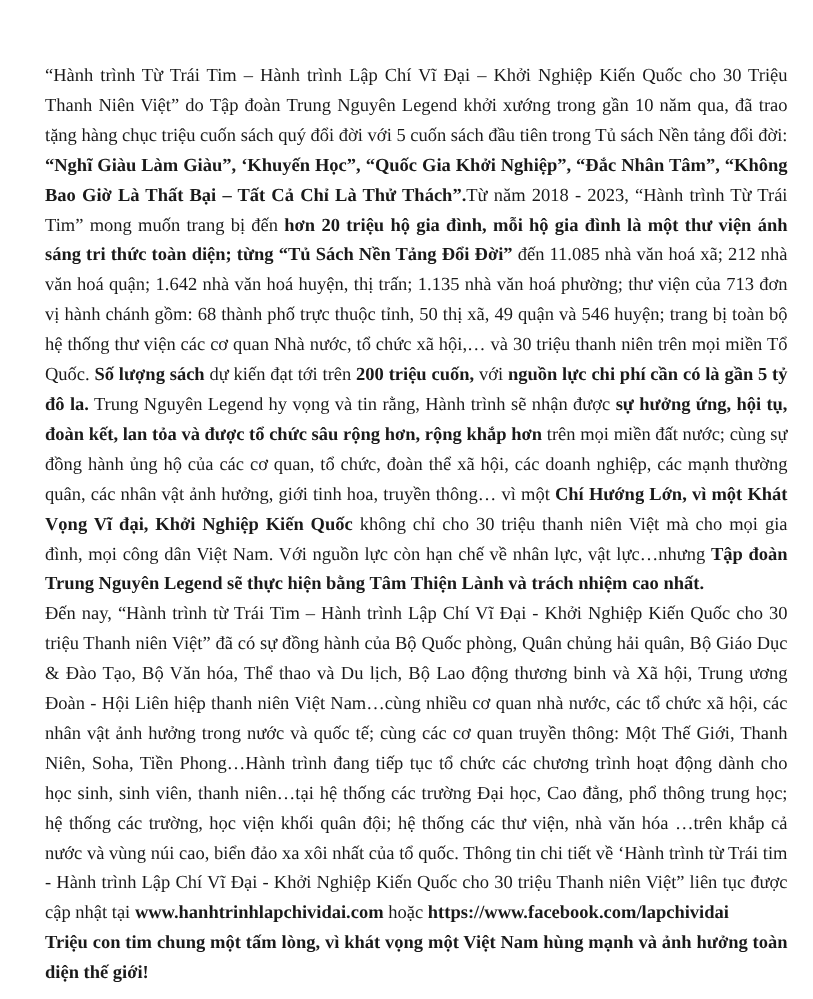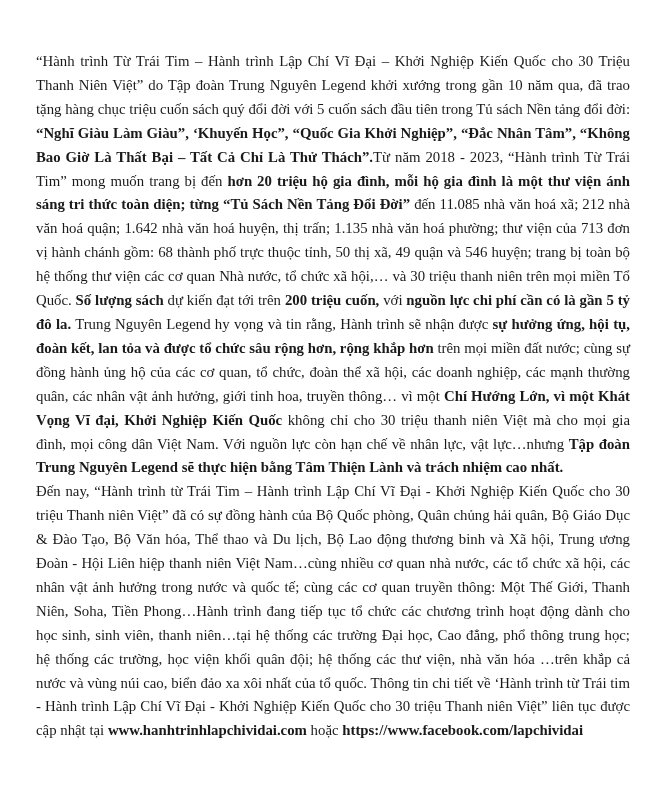--- a/index.html
+++ b/index.html
@@ -39,14 +39,15 @@
     font-weight: bold;
   }
 </style>
 </head>
 <body>
 
 <div class="page">
   <div class="doc-body" style="color: rgb(26, 26, 26);">
       <p class="para"><span class="run-regular">“Hành trình Từ Trái Tim – Hành trình Lập Chí Vĩ Đại – Khởi Nghiệp Kiến Quốc cho 30 Triệu Thanh Niên Việt” do Tập đoàn Trung Nguyên Legend khởi xướng trong gần 10 năm qua, đã trao tặng hàng chục triệu cuốn sách quý đổi đời với 5 cuốn sách đầu tiên trong Tủ sách Nền tảng đổi đời: </span><span class="run-bold">“Nghĩ Giàu Làm Giàu”, ‘Khuyến Học”, “Quốc Gia Khởi Nghiệp”, “Đắc Nhân Tâm”, “Không Bao Giờ Là Thất Bại – Tất Cả Chỉ Là Thử Thách”.</span><span class="run-regular">Từ năm 2018 - 2023, “Hành trình Từ Trái Tim” mong muốn trang bị đến </span><span class="run-bold">hơn 20 triệu hộ gia đình, mỗi hộ gia đình là một thư viện ánh sáng tri thức toàn diện; từng “Tủ Sách Nền Tảng Đổi Đời”</span><span class="run-regular"> đến 11.085 nhà văn hoá xã; 212 nhà văn hoá quận; 1.642 nhà văn hoá huyện, thị trấn; 1.135 nhà văn hoá phường; thư viện của 713 đơn vị hành chánh gồm: 68 thành phố trực thuộc tỉnh, 50 thị xã, 49 quận và 546 huyện; trang bị toàn bộ hệ thống thư viện các cơ quan Nhà nước, tổ chức xã hội,… và 30 triệu thanh niên trên mọi miền Tổ Quốc. </span><span class="run-bold">Số lượng sách</span><span class="run-regular"> dự kiến đạt tới trên </span><span class="run-bold">200 triệu cuốn,</span><span class="run-regular"> với </span><span class="run-bold">nguồn lực chi phí cần có là gần 5 tỷ đô la.</span><span class="run-regular"> Trung Nguyên Legend hy vọng và tin rằng, Hành trình sẽ nhận được </span><span class="run-bold">sự hưởng ứng, hội tụ, đoàn kết, lan tỏa và được tổ chức sâu rộng hơn, rộng khắp hơn</span><span class="run-regular"> trên mọi miền đất nước; cùng sự đồng hành ủng hộ của các cơ quan, tổ chức, đoàn thể xã hội, các doanh nghiệp, các mạnh thường quân, các nhân vật ảnh hưởng, giới tinh hoa, truyền thông… vì một </span><span class="run-bold">Chí Hướng Lớn, vì một Khát Vọng Vĩ đại, Khởi Nghiệp Kiến Quốc</span><span class="run-regular"> không chỉ cho 30 triệu thanh niên Việt mà cho mọi gia đình, mọi công dân Việt Nam. Với nguồn lực còn hạn chế về nhân lực, vật lực…nhưng </span><span class="run-bold">Tập đoàn Trung Nguyên Legend sẽ thực hiện bằng Tâm Thiện Lành và trách nhiệm cao nhất.</span></p>
       <p class="para"><span class="run-regular">Đến nay, “Hành trình từ Trái Tim – Hành trình Lập Chí Vĩ Đại - Khởi Nghiệp Kiến Quốc cho 30 triệu Thanh niên Việt” đã có sự đồng hành của Bộ Quốc phòng, Quân chủng hải quân, Bộ Giáo Dục &amp; Đào Tạo, Bộ Văn hóa, Thể thao và Du lịch, Bộ Lao động thương binh và Xã hội, Trung ương Đoàn - Hội Liên hiệp thanh niên Việt Nam…cùng nhiều cơ quan nhà nước, các tổ chức xã hội, các nhân vật ảnh hưởng trong nước và quốc tế; cùng các cơ quan truyền thông: Một Thế Giới, Thanh Niên, Soha, Tiền Phong…Hành trình đang tiếp tục tổ chức các chương trình hoạt động dành cho học sinh, sinh viên, thanh niên…tại hệ thống các trường Đại học, Cao đẳng, phổ thông trung học; hệ thống các trường, học viện khối quân đội; hệ thống các thư viện, nhà văn hóa …trên khắp cả nước và vùng núi cao, biển đảo xa xôi nhất của tổ quốc. Thông tin chi tiết về ‘Hành trình từ Trái tim - Hành trình Lập Chí Vĩ Đại - Khởi Nghiệp Kiến Quốc cho 30 triệu Thanh niên Việt” liên tục được cập nhật tại </span><span class="run-bold">www.hanhtrinhlapchividai.com</span><span class="run-regular"> hoặc </span><span class="run-bold">https://www.facebook.com/lapchividai</span></p>
+      <p class="para"><span class="run-bold">Triệu con tim chung một tấm lòng, vì khát vọng một Việt Nam hùng mạnh và ảnh hưởng toàn diện thế giới!</span></p>
     </div>
 </div>
 
 </body></html>

